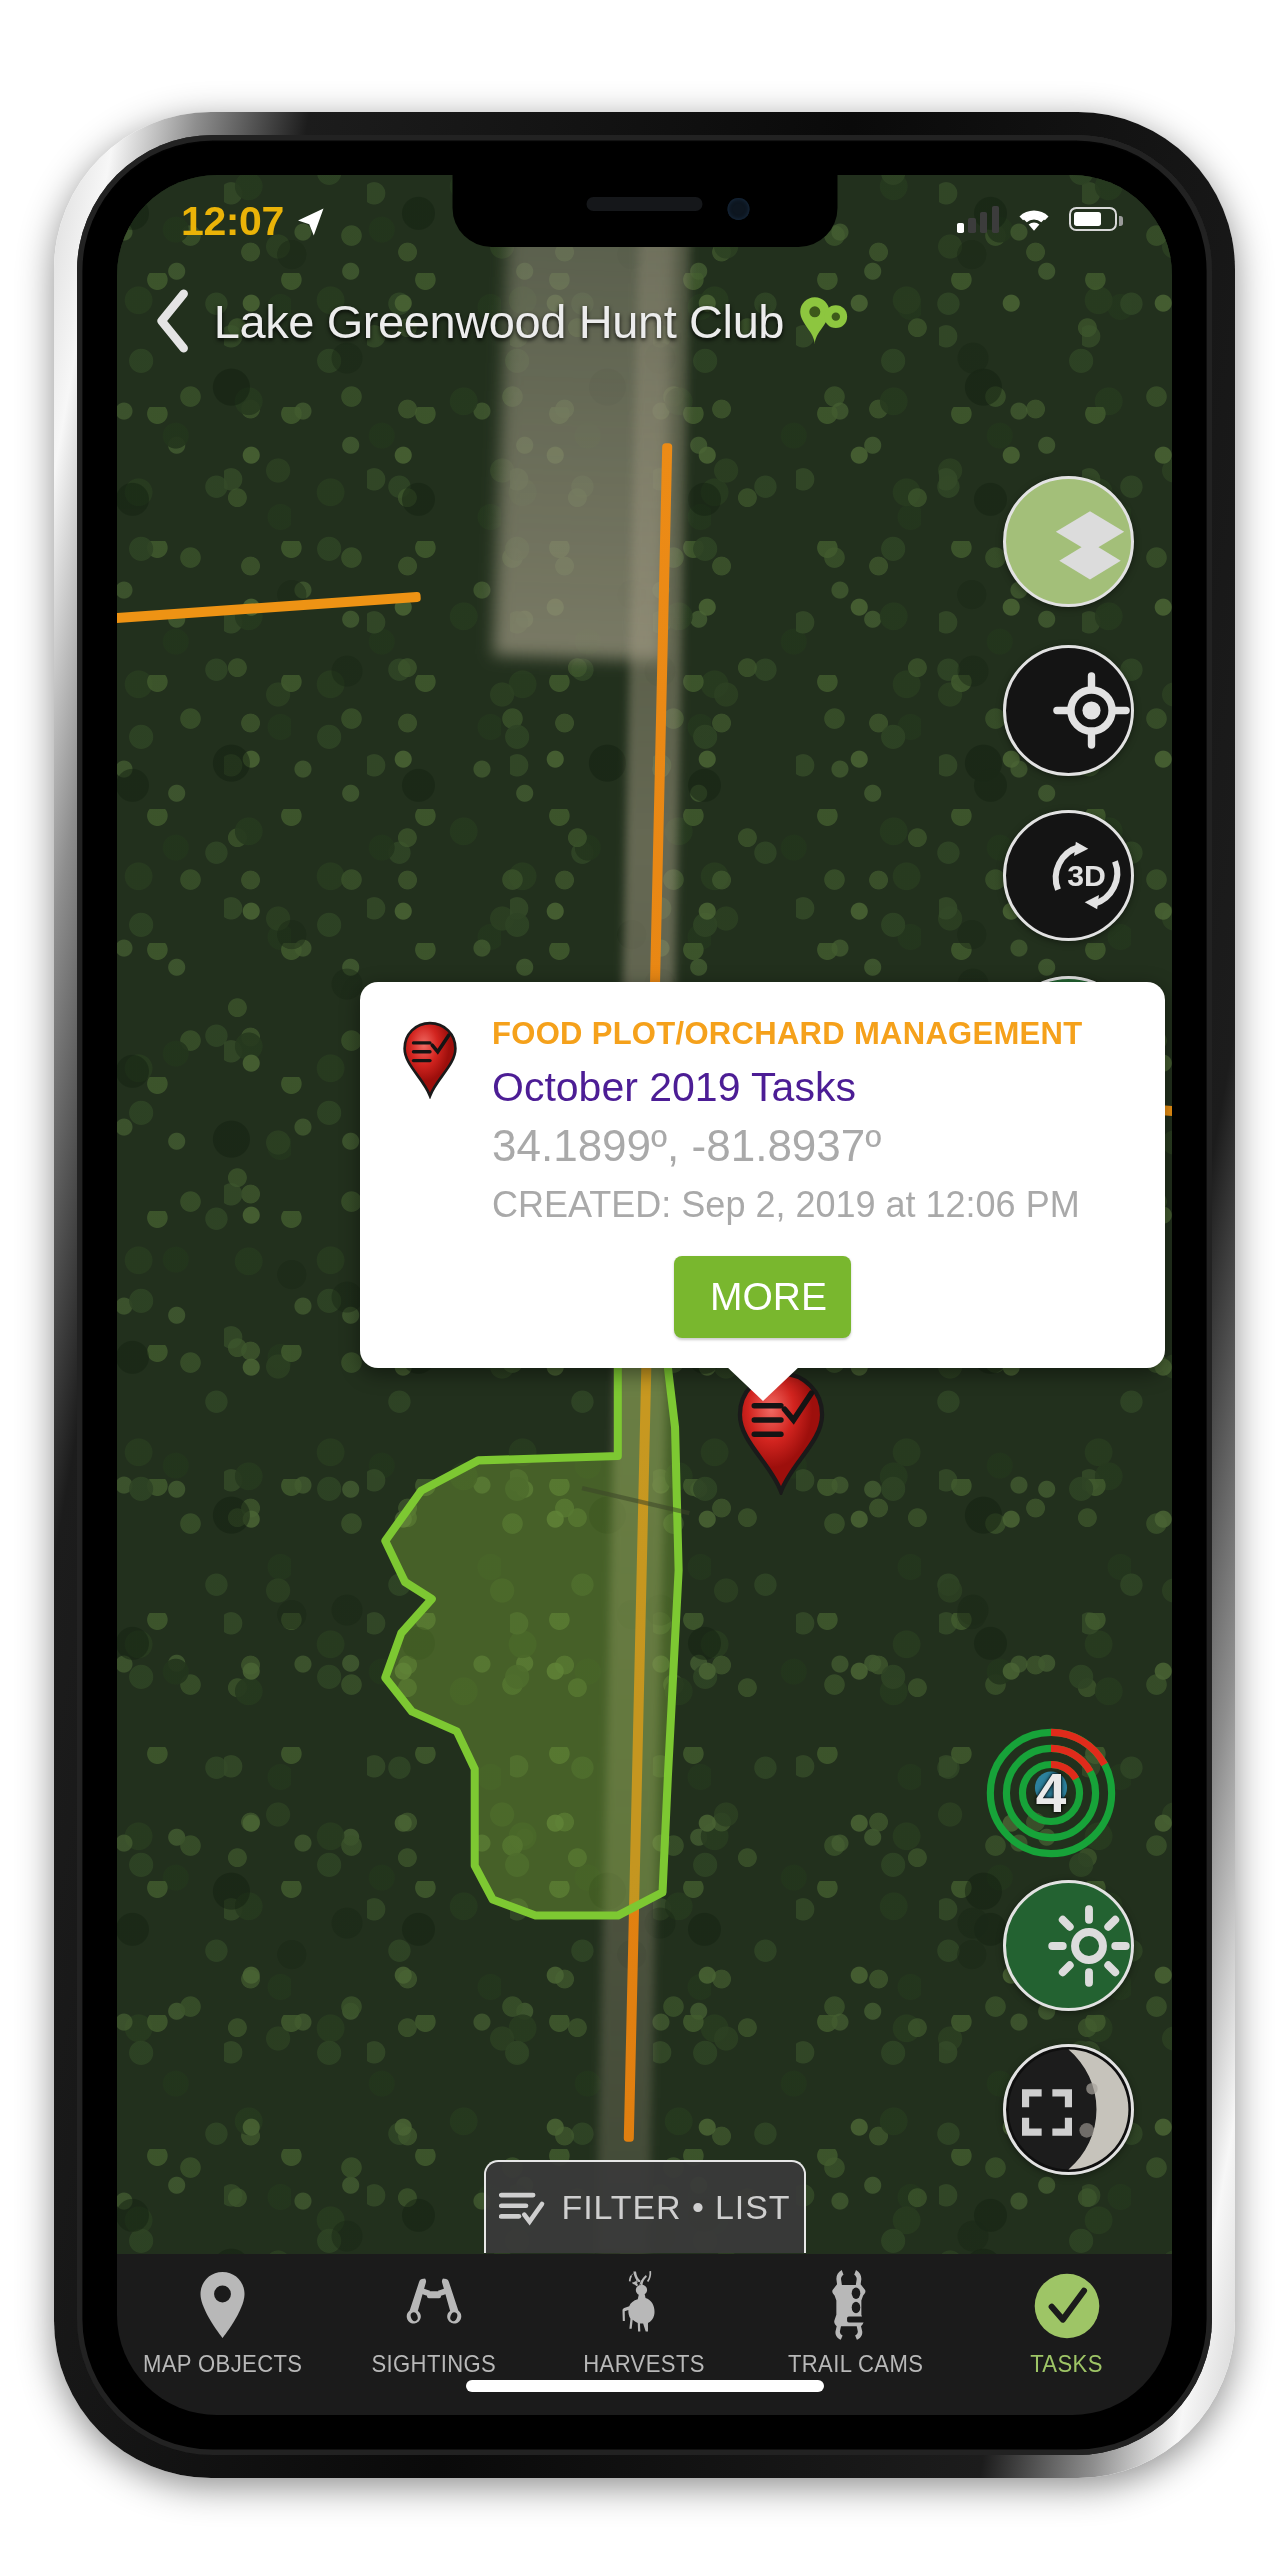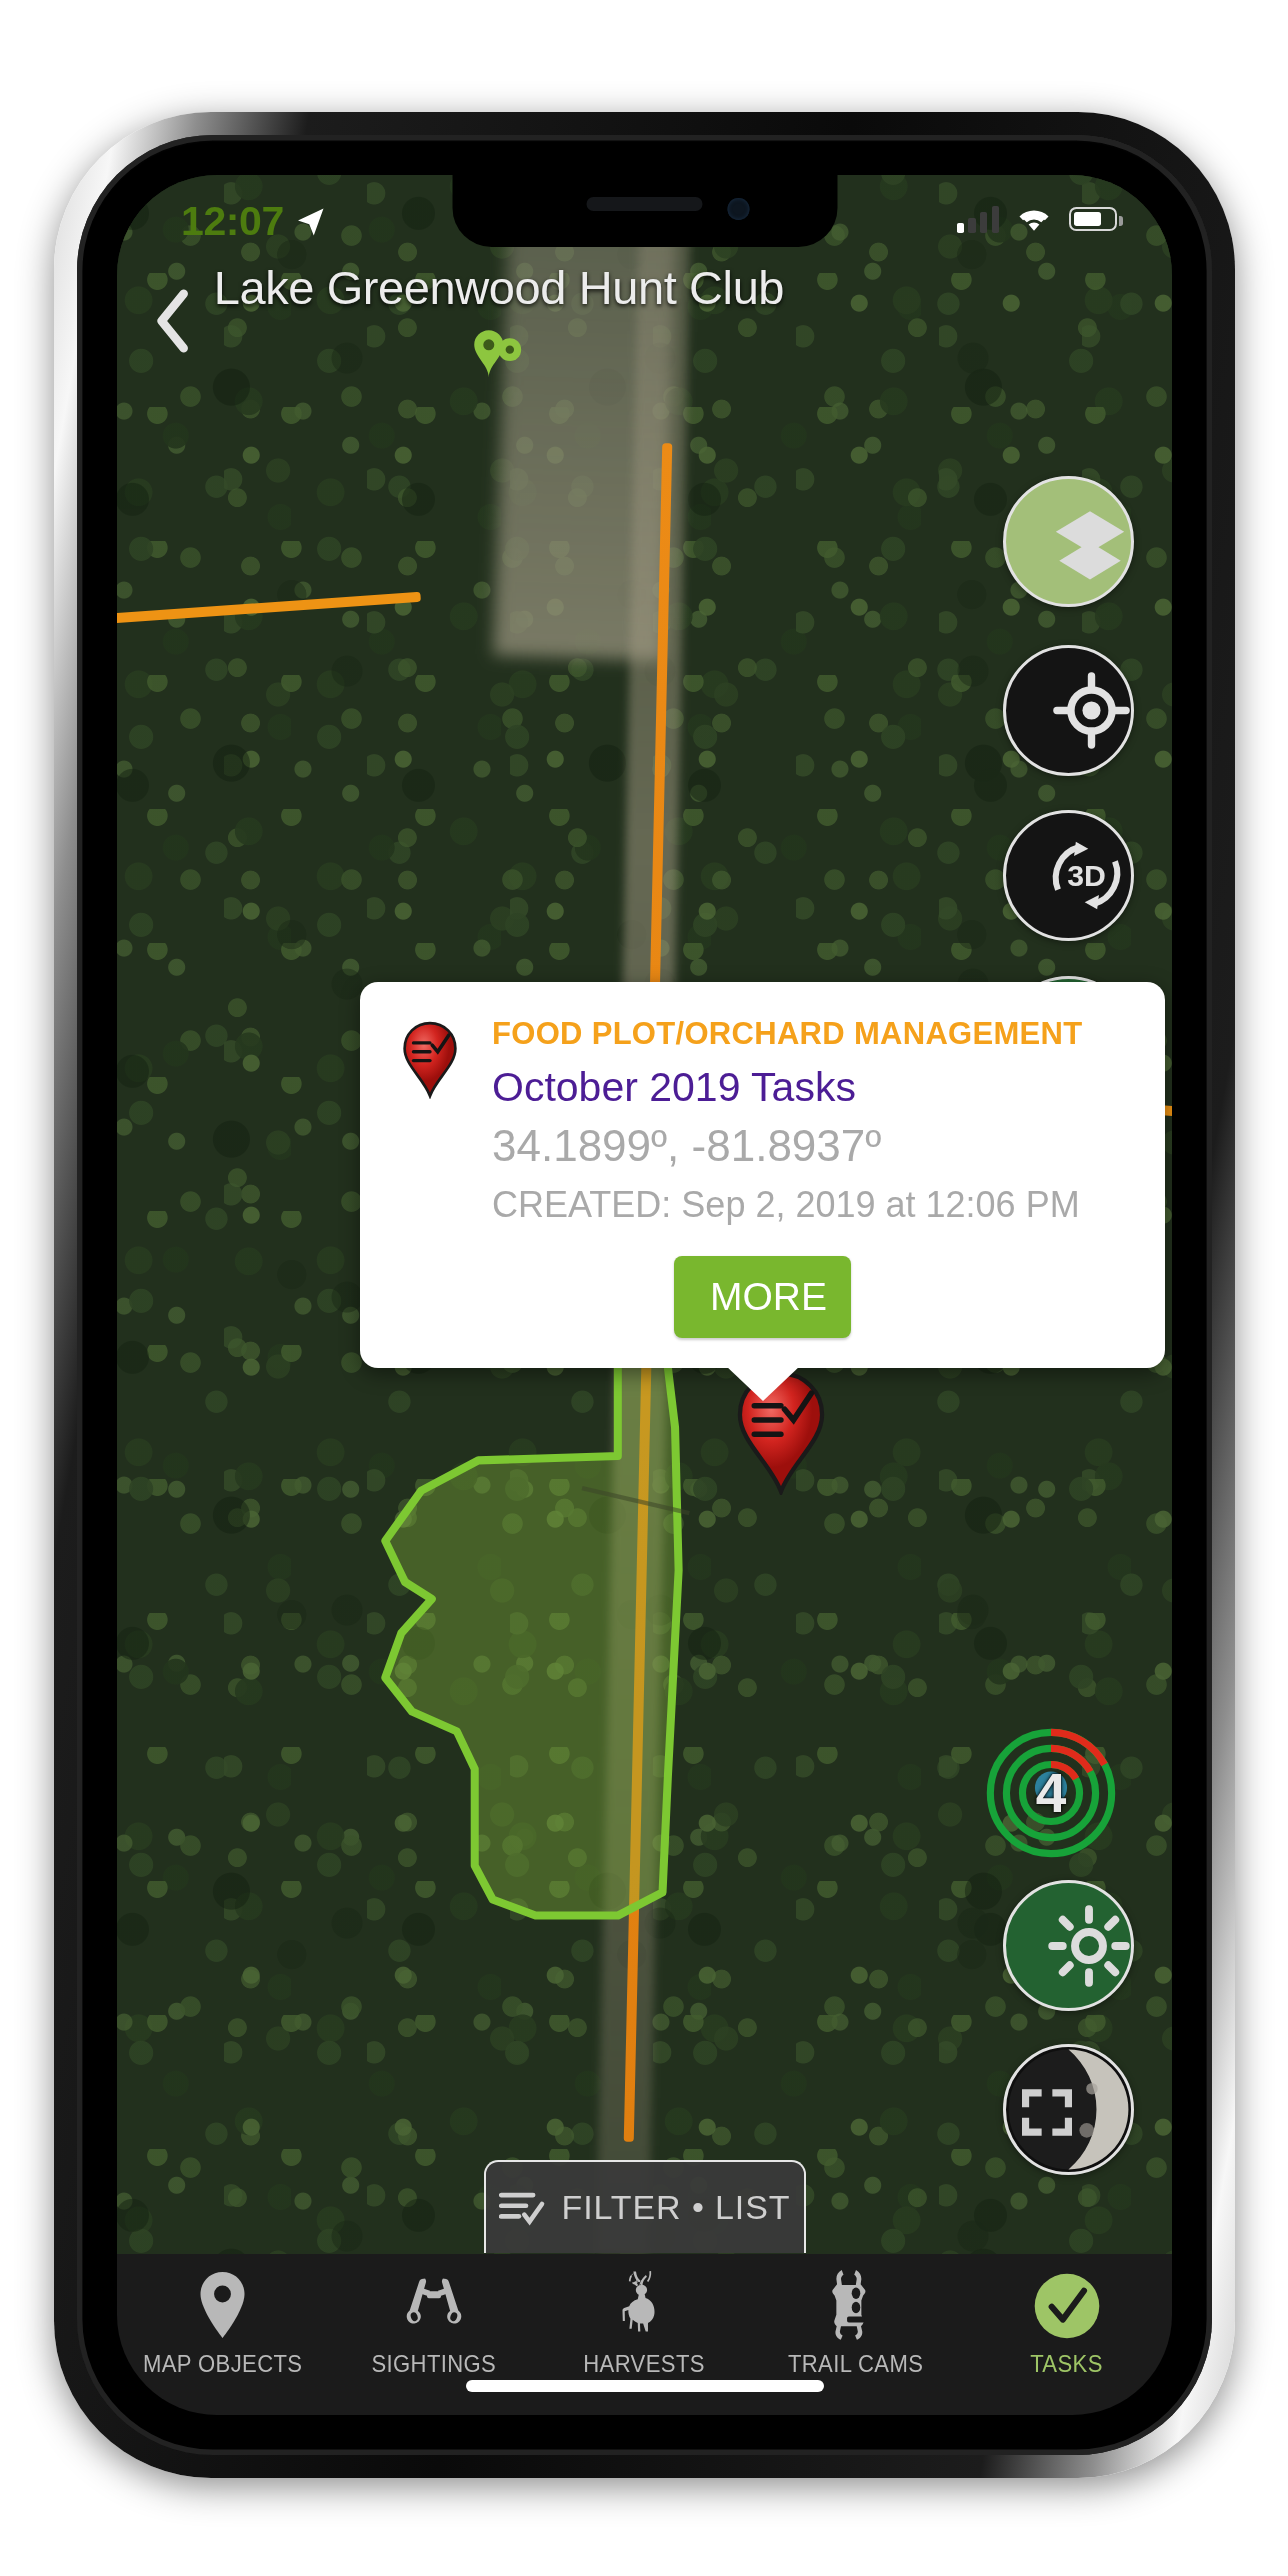--- a/index.html
+++ b/index.html
@@ -35,21 +35,21 @@
     border-bottom-left-radius:39px; border-bottom-right-radius:39px; z-index:40;
   }
   #speaker { position:absolute; left:50%; transform:translateX(-50%); top:21.5px;
              width:116px; height:14.3px; border-radius:7.2px; background:#15171a; }
   #camera  { position:absolute; right:88px; top:23px; width:21.5px; height:21.5px;
              border-radius:50%; background:#0d1620;
              box-shadow:inset 0 0 3.6px 0.9px #16283c; }
 
   
   #statusbar { position:absolute; left:0; top:0; width:100%; height:97px; z-index:35;
-               color:#4d7c0f; }
+               color:#eab308; }
   #clock { position:absolute; left:64px; top:23px; display:flex; align-items:center;
            gap:10.7px; font-size:41px; font-weight:600; letter-spacing:-0.4px; }
   #statusicons { position:absolute; right:55px; top:30px; display:flex;
                  align-items:center; gap:16px; }
   .bars { display:flex; align-items:flex-end; gap:4.5px; height:27px; }
   .bars i { width:7.2px; background:#fff; border-radius:1.8px; display:block; }
   .bars i:nth-child(1){ height:9.8px; }
   .bars i:nth-child(2){ height:15px; background:#3c3c3c; }
   .bars i:nth-child(3){ height:20.6px; background:#3c3c3c; }
   .bars i:nth-child(4){ height:27px; background:#3c3c3c; }
@@ -357,21 +357,21 @@
         </svg>
         <span>FILTER • LIST</span>
       </div>
     </div>
 
     <div style="position:absolute;left:0;top:97px;width:100%;height:98px;display:flex;
                 align-items:center;padding:0 36px;z-index:28;">
       <svg width="41" height="68" viewBox="0 0 24 40" style="flex:0 0 auto;margin-right:19.7px;">
         <polyline points="18,4 5,20 18,36" fill="none" stroke="#e4e4e4" stroke-width="5" stroke-linecap="round" stroke-linejoin="round"></polyline>
       </svg>
-      <div style="display:flex;align-items:center;gap:12.5px;flex-direction:column;">
+      <div style="display:flex;align-items:center;gap:12.5px;">
         <span style="color:#ececec;font-size:47px;text-shadow:0 1.8px 4.5px rgba(0,0,0,.85);
                      letter-spacing:-0.4px;">Lake Greenwood Hunt Club</span>
         <svg width="55" height="55" viewBox="0 0 34 32">
           <path d="M11 1C6 1 2 5 2 10c0 7 9 13 9 20 0-7 9-13 9-20 0-5-4-9-9-9z" fill="#8dc63f"></path>
           <circle cx="11" cy="10" r="3.4" fill="#3d5a1a"></circle>
           <path d="M24 6c-4 0-7 3-7 7s3 7 7 7 7-3 7-7-3-7-7-7z" fill="#8dc63f"></path>
           <circle cx="24" cy="13" r="2.6" fill="#3d5a1a"></circle>
         </svg>
       </div>
     </div>

